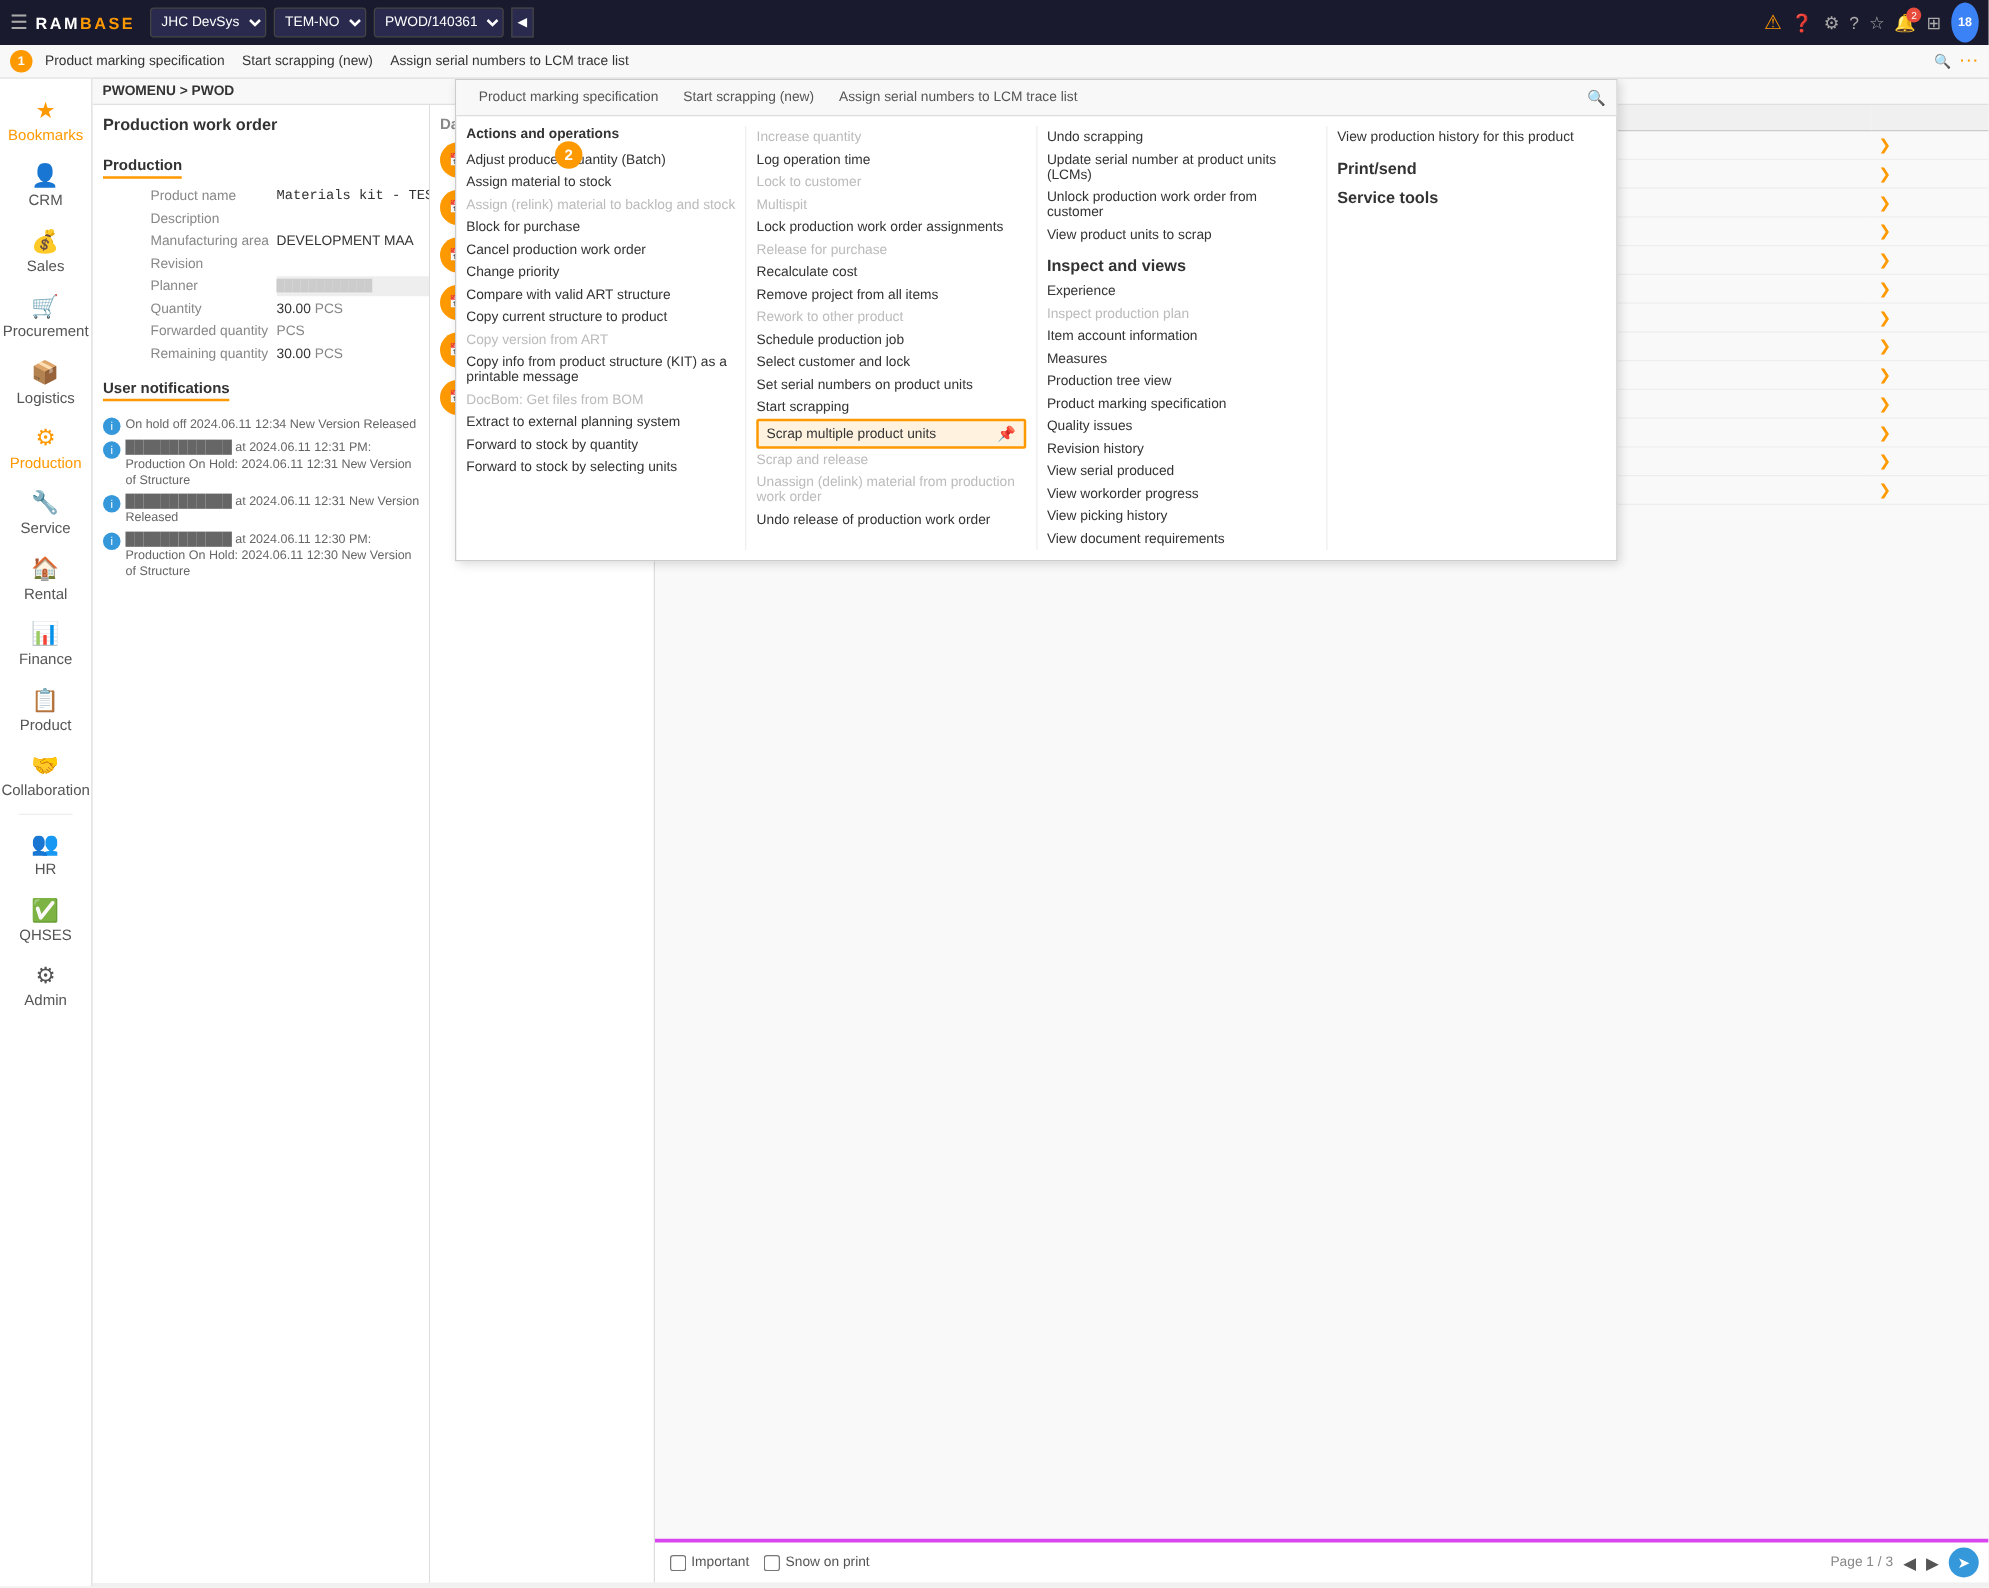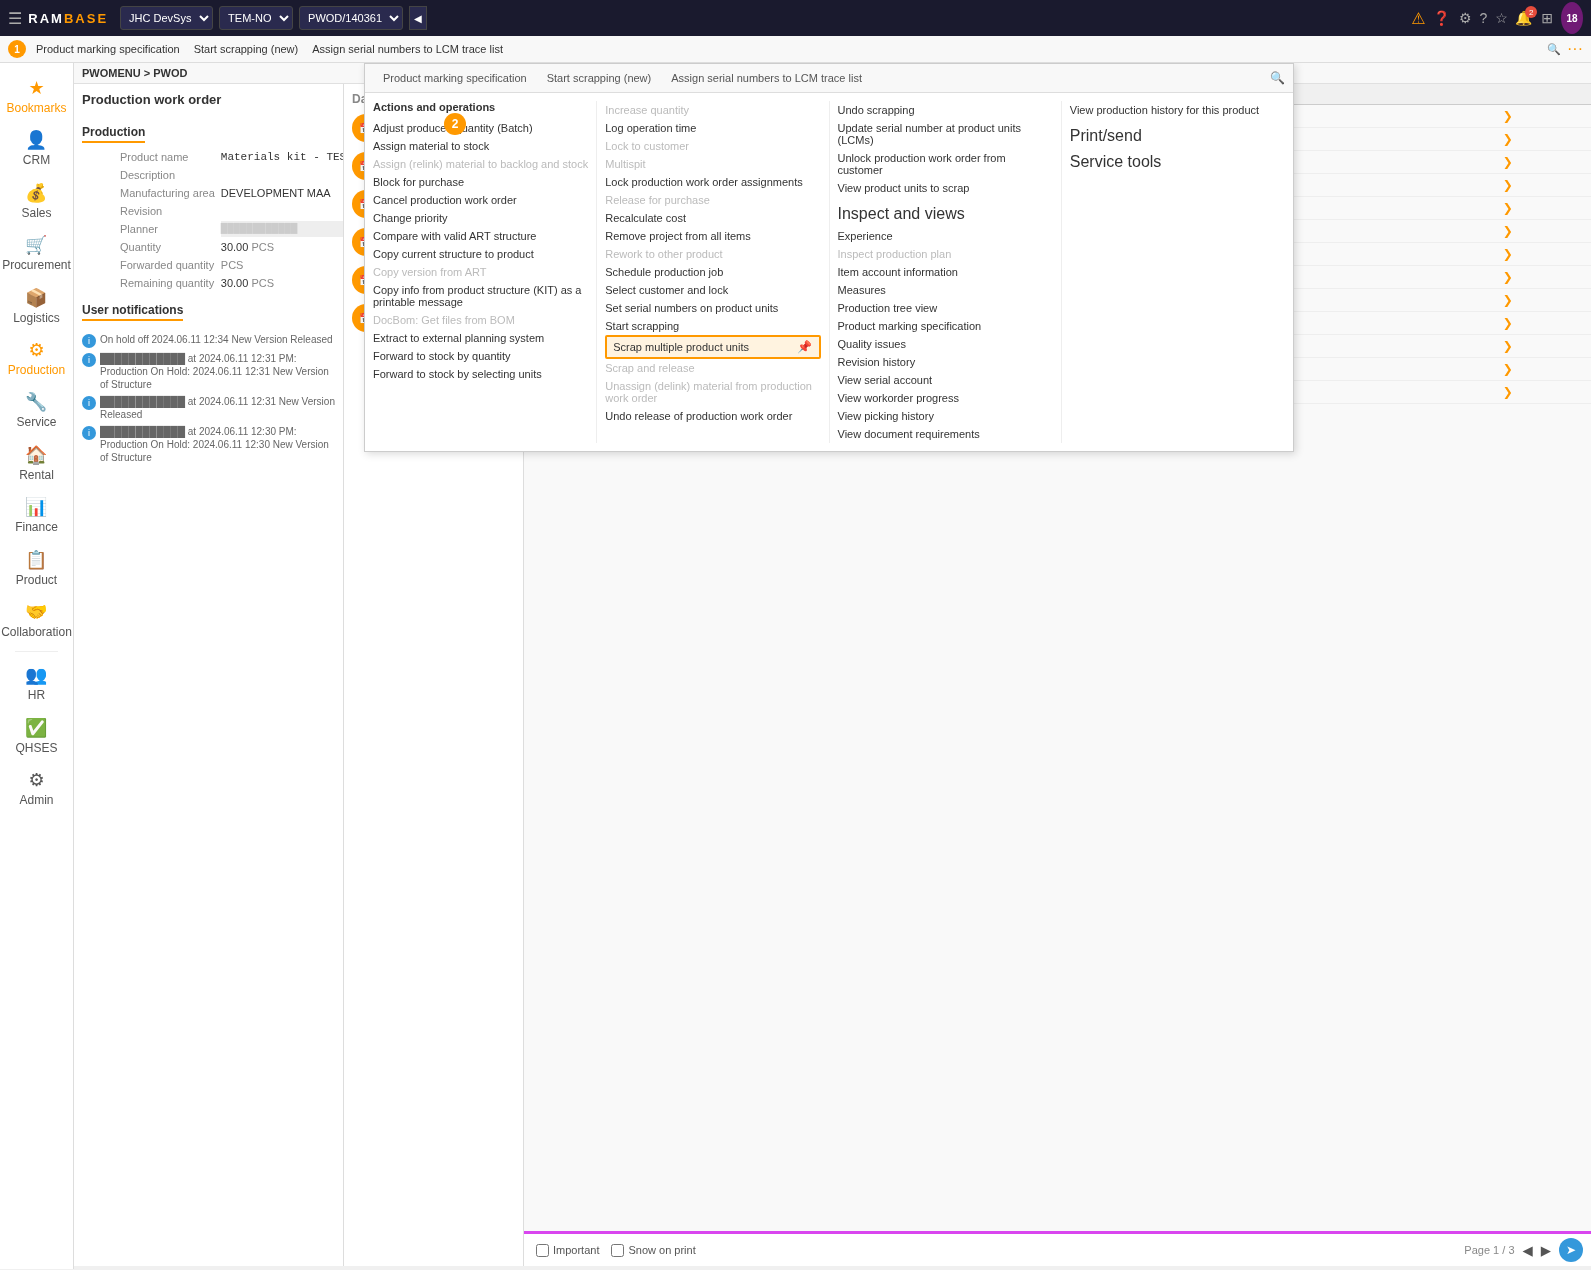--- a/index.html
+++ b/index.html
@@ -6,21 +6,21 @@
     body { font-family: Arial, sans-serif; font-size: 12px; background: #f0f0f0; overflow: hidden; width: 1591px; height: 1270px; }
 
     
     .top-nav {
       display: flex; align-items: center; background: #1a1a2e; height: 36px; padding: 0 8px; gap: 6px;
     }
     .nav-select {
       background: #2a2a4e; color: white; border: 1px solid #444; border-radius: 3px; padding: 2px 4px; font-size: 11px; height: 24px;
     }
     .nav-icons { margin-left: auto; display: flex; align-items: center; gap: 8px; color: #ccc; font-size: 14px; }
-    .nav-avatar { background: #701a75; color: white; border-radius: 50%; width: 22px; height: 32px; font-size: 10px; display: flex; align-items: center; justify-content: center; font-weight: bold; }
+    .nav-avatar { background: #3b82f6; color: white; border-radius: 50%; width: 22px; height: 32px; font-size: 10px; display: flex; align-items: center; justify-content: center; font-weight: bold; }
 
     
     .second-nav {
       background: #f8f8f8; border-bottom: 1px solid #ddd; padding: 4px 8px; display: flex; align-items: center; gap: 6px; font-size: 11px; color: #555;
     }
     .second-nav .orange-badge { background: #f90; color: white; border-radius: 50%; width: 18px; height: 18px; font-size: 10px; display: flex; align-items: center; justify-content: center; font-weight: bold; }
     .second-nav .action-btn { background: none; border: none; color: #333; font-size: 11px; cursor: pointer; padding: 2px 4px; }
     .second-nav .dots-btn { color: #f90; font-size: 16px; cursor: pointer; margin-left: auto; }
 
     
@@ -107,21 +107,21 @@
     .menu-cols { display: flex; padding: 8px 0; }
     .menu-col { flex: 1; padding: 0 8px; border-right: 1px solid #eee; }
     .menu-col:last-child { border-right: none; }
     .menu-col-title { font-size: 11px; font-weight: bold; color: #333; margin-bottom: 6px; }
     .menu-item { padding: 3px 0; font-size: 11px; color: #333; cursor: pointer; }
     .menu-item.disabled { color: #bbb; cursor: default; }
     .menu-item.highlighted {
       background: #fff3e0; border: 2px solid #f90; padding: 3px 6px; border-radius: 2px; display: flex; align-items: center; justify-content: space-between;
     }
     .menu-item.highlighted .pin { color: #f90; font-size: 12px; }
-    .col-section-title { font-size: 16px; font-weight: normal; color: #333; margin-top: 8px; margin-bottom: 4px; }
+    .col-section-title { font-size: 13px; font-weight: bold; color: #333; margin-top: 8px; margin-bottom: 4px; }
   </style>
 </head>
 <body>
 
 <div class="top-nav">
   <span style="color:#aaa;font-size:16px;cursor:pointer;">☰</span>
   <span style="color:white;font-weight:bold;font-size:13px;letter-spacing:2px;margin-right:6px;">RAM<span style="color:#f90;">BASE</span></span>
   <select class="nav-select">
     <option>JHC DevSys</option>
   </select>
@@ -537,21 +537,21 @@
             <div class="col-section-title">Inspect and views</div>
             <div id="menu-col3-inspect">
                 <div class="menu-item">Experience</div>
                 <div class="menu-item disabled">Inspect production plan</div>
                 <div class="menu-item">Item account information</div>
                 <div class="menu-item">Measures</div>
                 <div class="menu-item">Production tree view</div>
                 <div class="menu-item">Product marking specification</div>
                 <div class="menu-item">Quality issues</div>
                 <div class="menu-item">Revision history</div>
-                <div class="menu-item">View serial account</div>
+                <div class="menu-item">View serial produced</div>
                 <div class="menu-item">View workorder progress</div>
                 <div class="menu-item">View picking history</div>
                 <div class="menu-item">View document requirements</div>
               </div>
           </div>
 
           <div class="menu-col">
             <div id="menu-col4-items">
                 <div class="menu-item">View production history for this product</div>
               </div>

